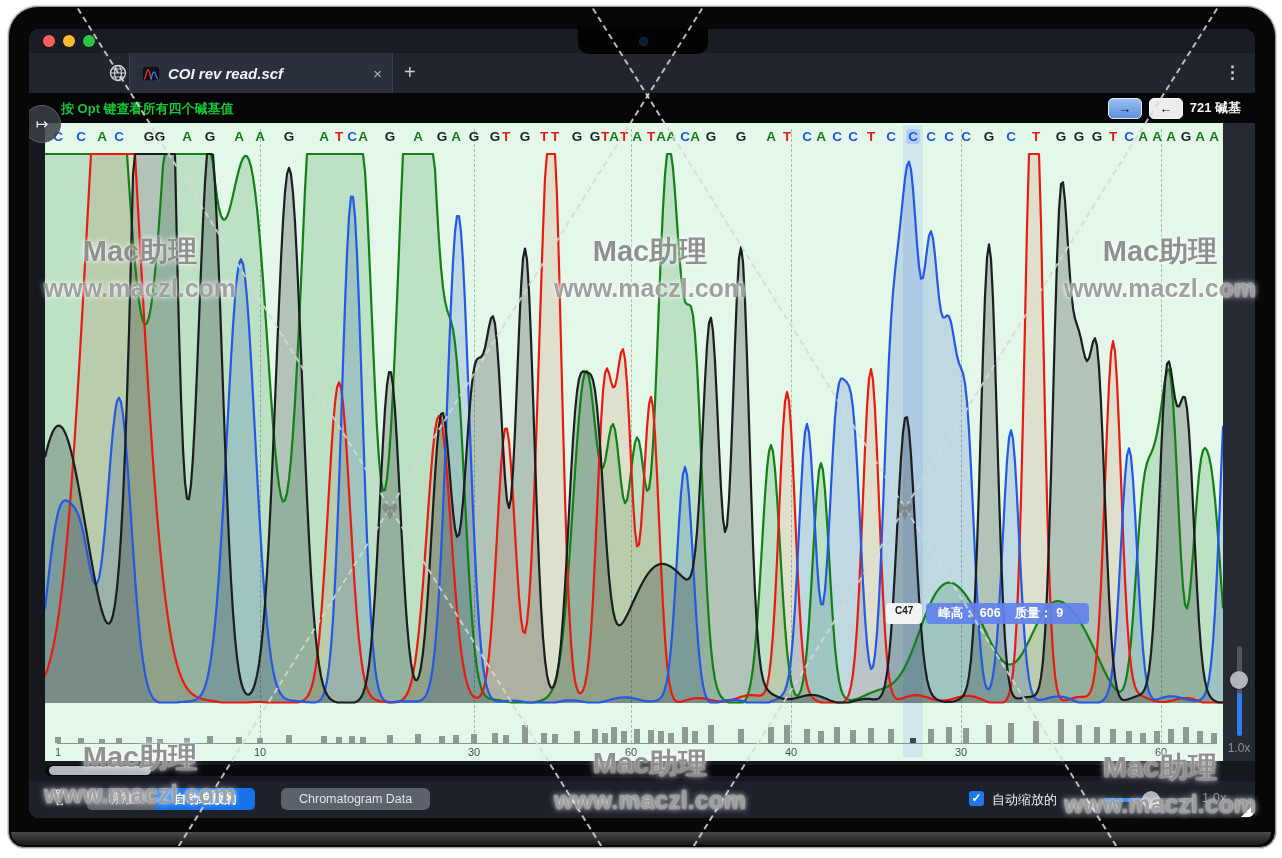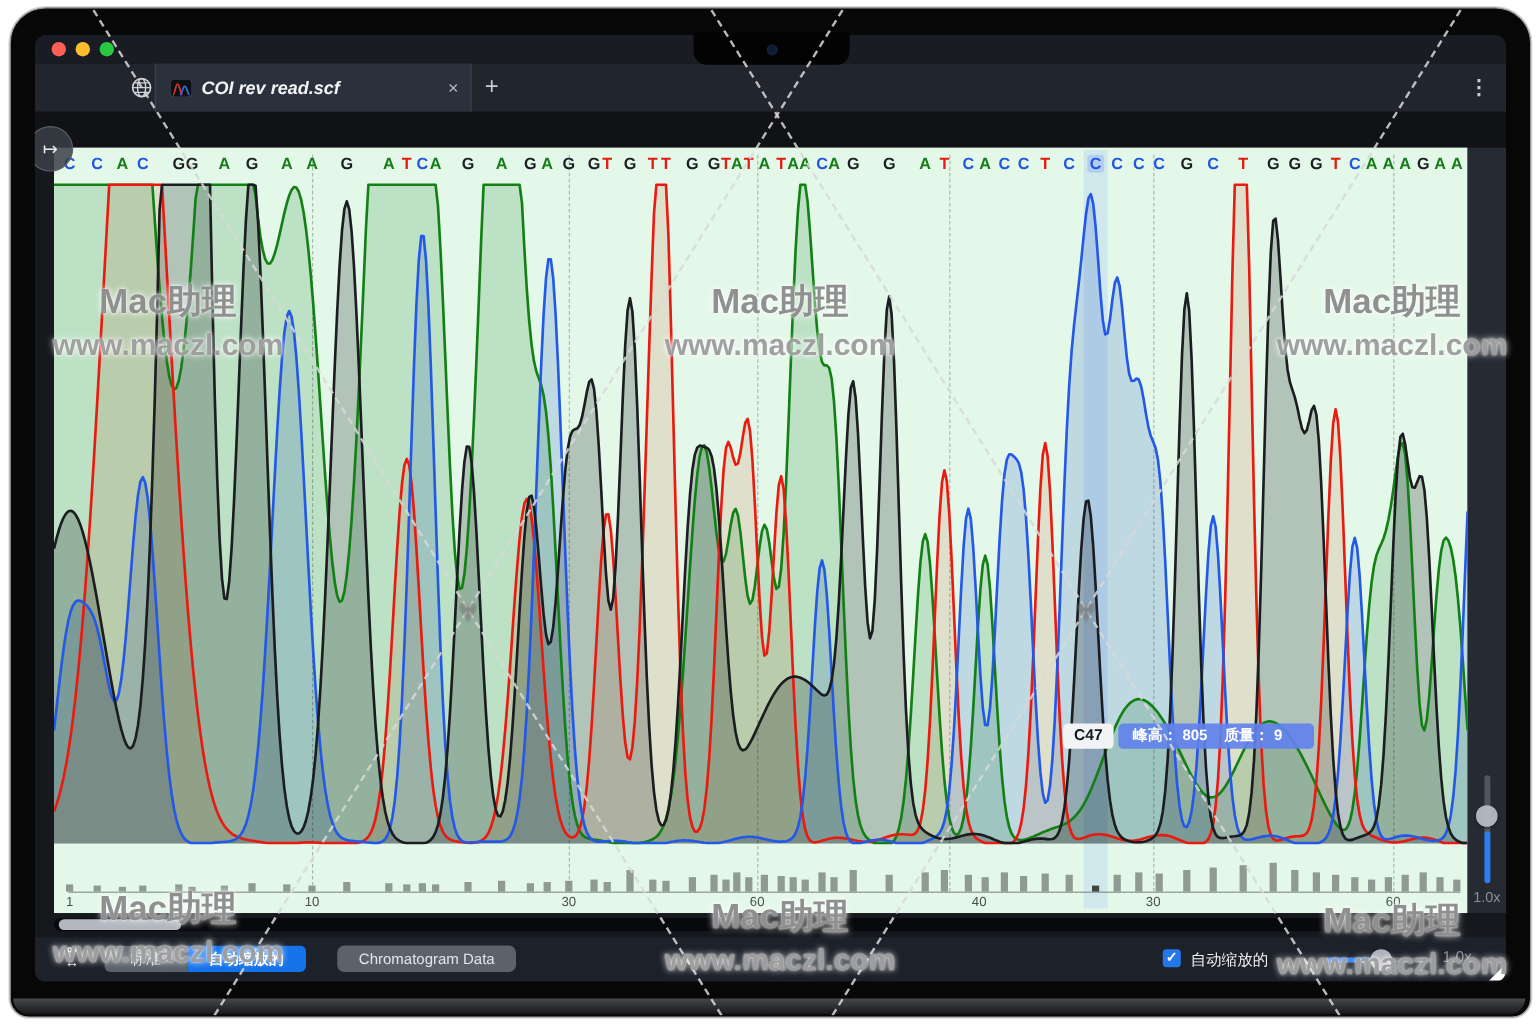--- a/index.html
+++ b/index.html
@@ -51,21 +51,21 @@
   .bl{position:absolute;top:0;transform:translateX(-50%);font-size:13.5px;font-weight:700;}
   .bl.A{color:#157d15}.bl.C{color:#2356e0}.bl.G{color:#1c1e22}.bl.T{color:#e31b12}
   .bl.hl{background:rgba(130,160,255,.35);border-radius:3px;padding:0 2px;}
   .traces{position:absolute;left:0;top:28px;}
   .quality{position:absolute;left:0;top:588px;width:100%;height:50px;}
   .qbar{position:absolute;width:6px;background:rgba(128,138,131,.85);}
   .qbar.hl{background:#3f4742;}
   .ruler-line{position:absolute;left:12px;top:32px;width:1160px;height:1px;background:#8a938c;}
   .tick{position:absolute;top:35px;transform:translateX(-50%);font-size:11px;color:#4a4f4a;}
   .tooltip{position:absolute;top:480px;display:flex;gap:4px;z-index:6;}
-  .tt-base{background:#f2f3f5;color:#15171a;font-size:13px;font-weight:700;
+  .tt-base{background:#f2f3f5;color:#15171a;font-size:10px;font-weight:700;
            padding:2px 9px;border-radius:4px;}
   .tt-info{background:rgba(98,130,235,.92);color:#fff;font-size:12.5px;font-weight:700;
            padding:2px 12px;border-radius:4px;white-space:nowrap;}
   .tt-info .v{margin:0 14px 0 4px;}
   
   .right-strip{position:absolute;left:1194px;top:0;width:32px;height:638px;background:#252a33;}
   .v-track{position:absolute;left:14px;top:523px;width:5px;height:52px;background:#51565e;border-radius:3px;}
   .v-fill{position:absolute;left:14px;top:570px;width:5px;height:43px;background:#2f7ef0;border-radius:3px;}
   .v-thumb{position:absolute;left:7px;top:548px;width:18px;height:18px;border-radius:50%;
            background:rgba(182,188,196,.95);box-shadow:0 1px 2px rgba(0,0,0,.5);}
@@ -134,20 +134,32 @@
             <path d="M2,13 C4,13 4,4 6,4 C8,4 8,13 10,13" fill="none" stroke="#e23127" stroke-width="1.4"></path>
             <path d="M8,13 C10,13 10,6 12,6 C14,6 14,13 16,13" fill="none" stroke="#2f6fe4" stroke-width="1.4"></path>
           </svg>
           <span class="tab-title">COI rev read.scf</span>
           <span class="tab-close">×</span>
         </div>
         <span class="newtab">+</span>
         <span class="tabmenu">⋮</span>
       </div>
 
+      <div class="apptoolbar">
+        <span class="hint">按 Opt 键查看所有四个碱基值</span>
+        <div class="nav">
+          <div class="btn-next">
+            <span>→</span>
+          </div>
+          <div class="btn-prev">
+            <span>←</span>
+          </div>
+          <span class="basecount">721 碱基</span>
+        </div>
+      </div>
       <div class="sidebar-toggle">
         <span>↦</span>
       </div>
 
       <div class="chrom-wrap">
         <div class="green">
           <div id="gridlines">
               <div class="gline" style="left: 215px;"></div>
               <div class="gline" style="left: 429px;"></div>
               <div class="gline" style="left: 586px;"></div>
@@ -295,27 +307,27 @@
               <div class="qbar" style="left: 1095px; height: 10px; top: 22px;"></div>
               <div class="qbar" style="left: 1109px; height: 12px; top: 20px;"></div>
               <div class="qbar" style="left: 1123px; height: 14px; top: 18px;"></div>
               <div class="qbar" style="left: 1138px; height: 16px; top: 16px;"></div>
               <div class="qbar" style="left: 1152px; height: 12px; top: 20px;"></div>
               <div class="qbar" style="left: 1166px; height: 10px; top: 22px;"></div>
               <span class="tick" style="left: 13px;">1</span>
               <span class="tick" style="left: 215px;">10</span>
               <span class="tick" style="left: 429px;">30</span>
               <span class="tick" style="left: 586px;">60</span>
-              <span class="tick" style="left: 771px;">40</span>
+              <span class="tick" style="left: 746px;">40</span>
               <span class="tick" style="left: 916px;">30</span>
               <span class="tick" style="left: 1116px;">60</span>
             </div>
           <div class="tooltip" id="tooltip" style="left: 841px;">
             <span class="tt-base">C47</span>
-            <span class="tt-info"><span>峰高：</span><span class="v">805</span><span>质量：</span><span class="v">9</span></span>
+            <span class="tt-info"><span>峰高：</span><span class="v">606</span><span>质量：</span><span class="v">9</span></span>
           </div>
         </div>
         <div class="right-strip">
           <div class="v-track"></div>
           <div class="v-fill"></div>
           <div class="v-thumb"></div>
           <div class="v-label">1.0x</div>
         </div>
       </div>
 

